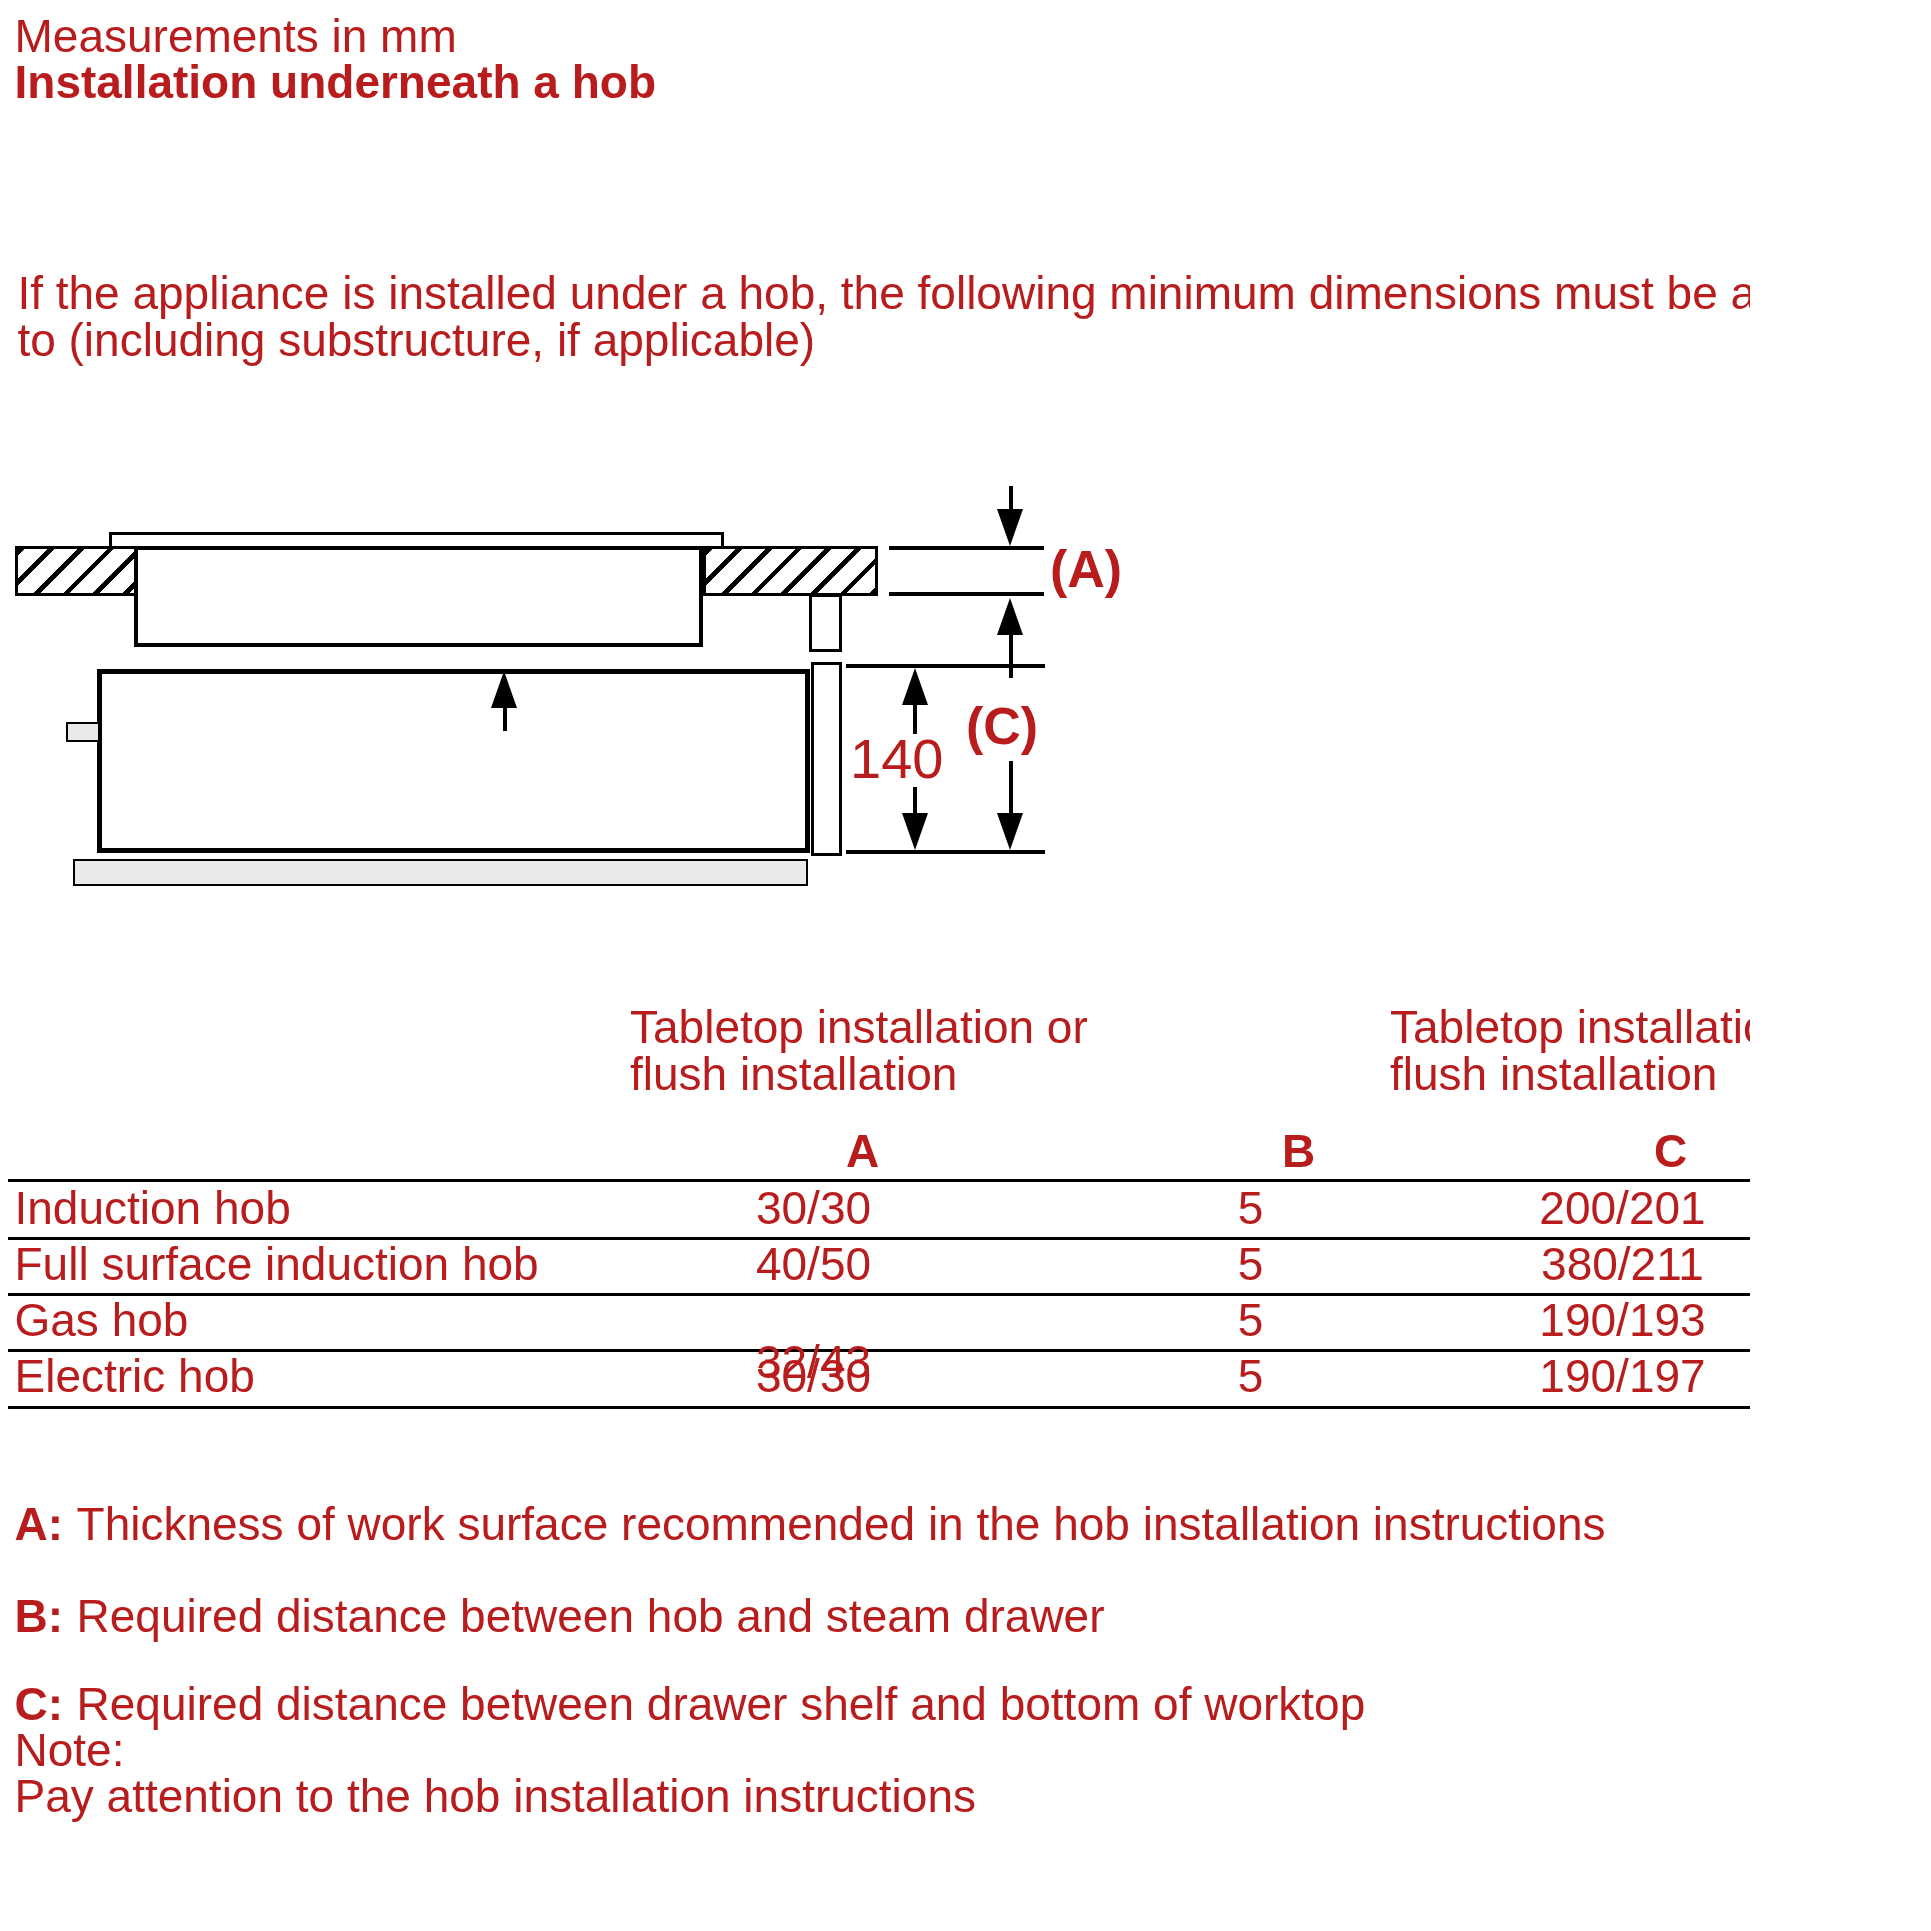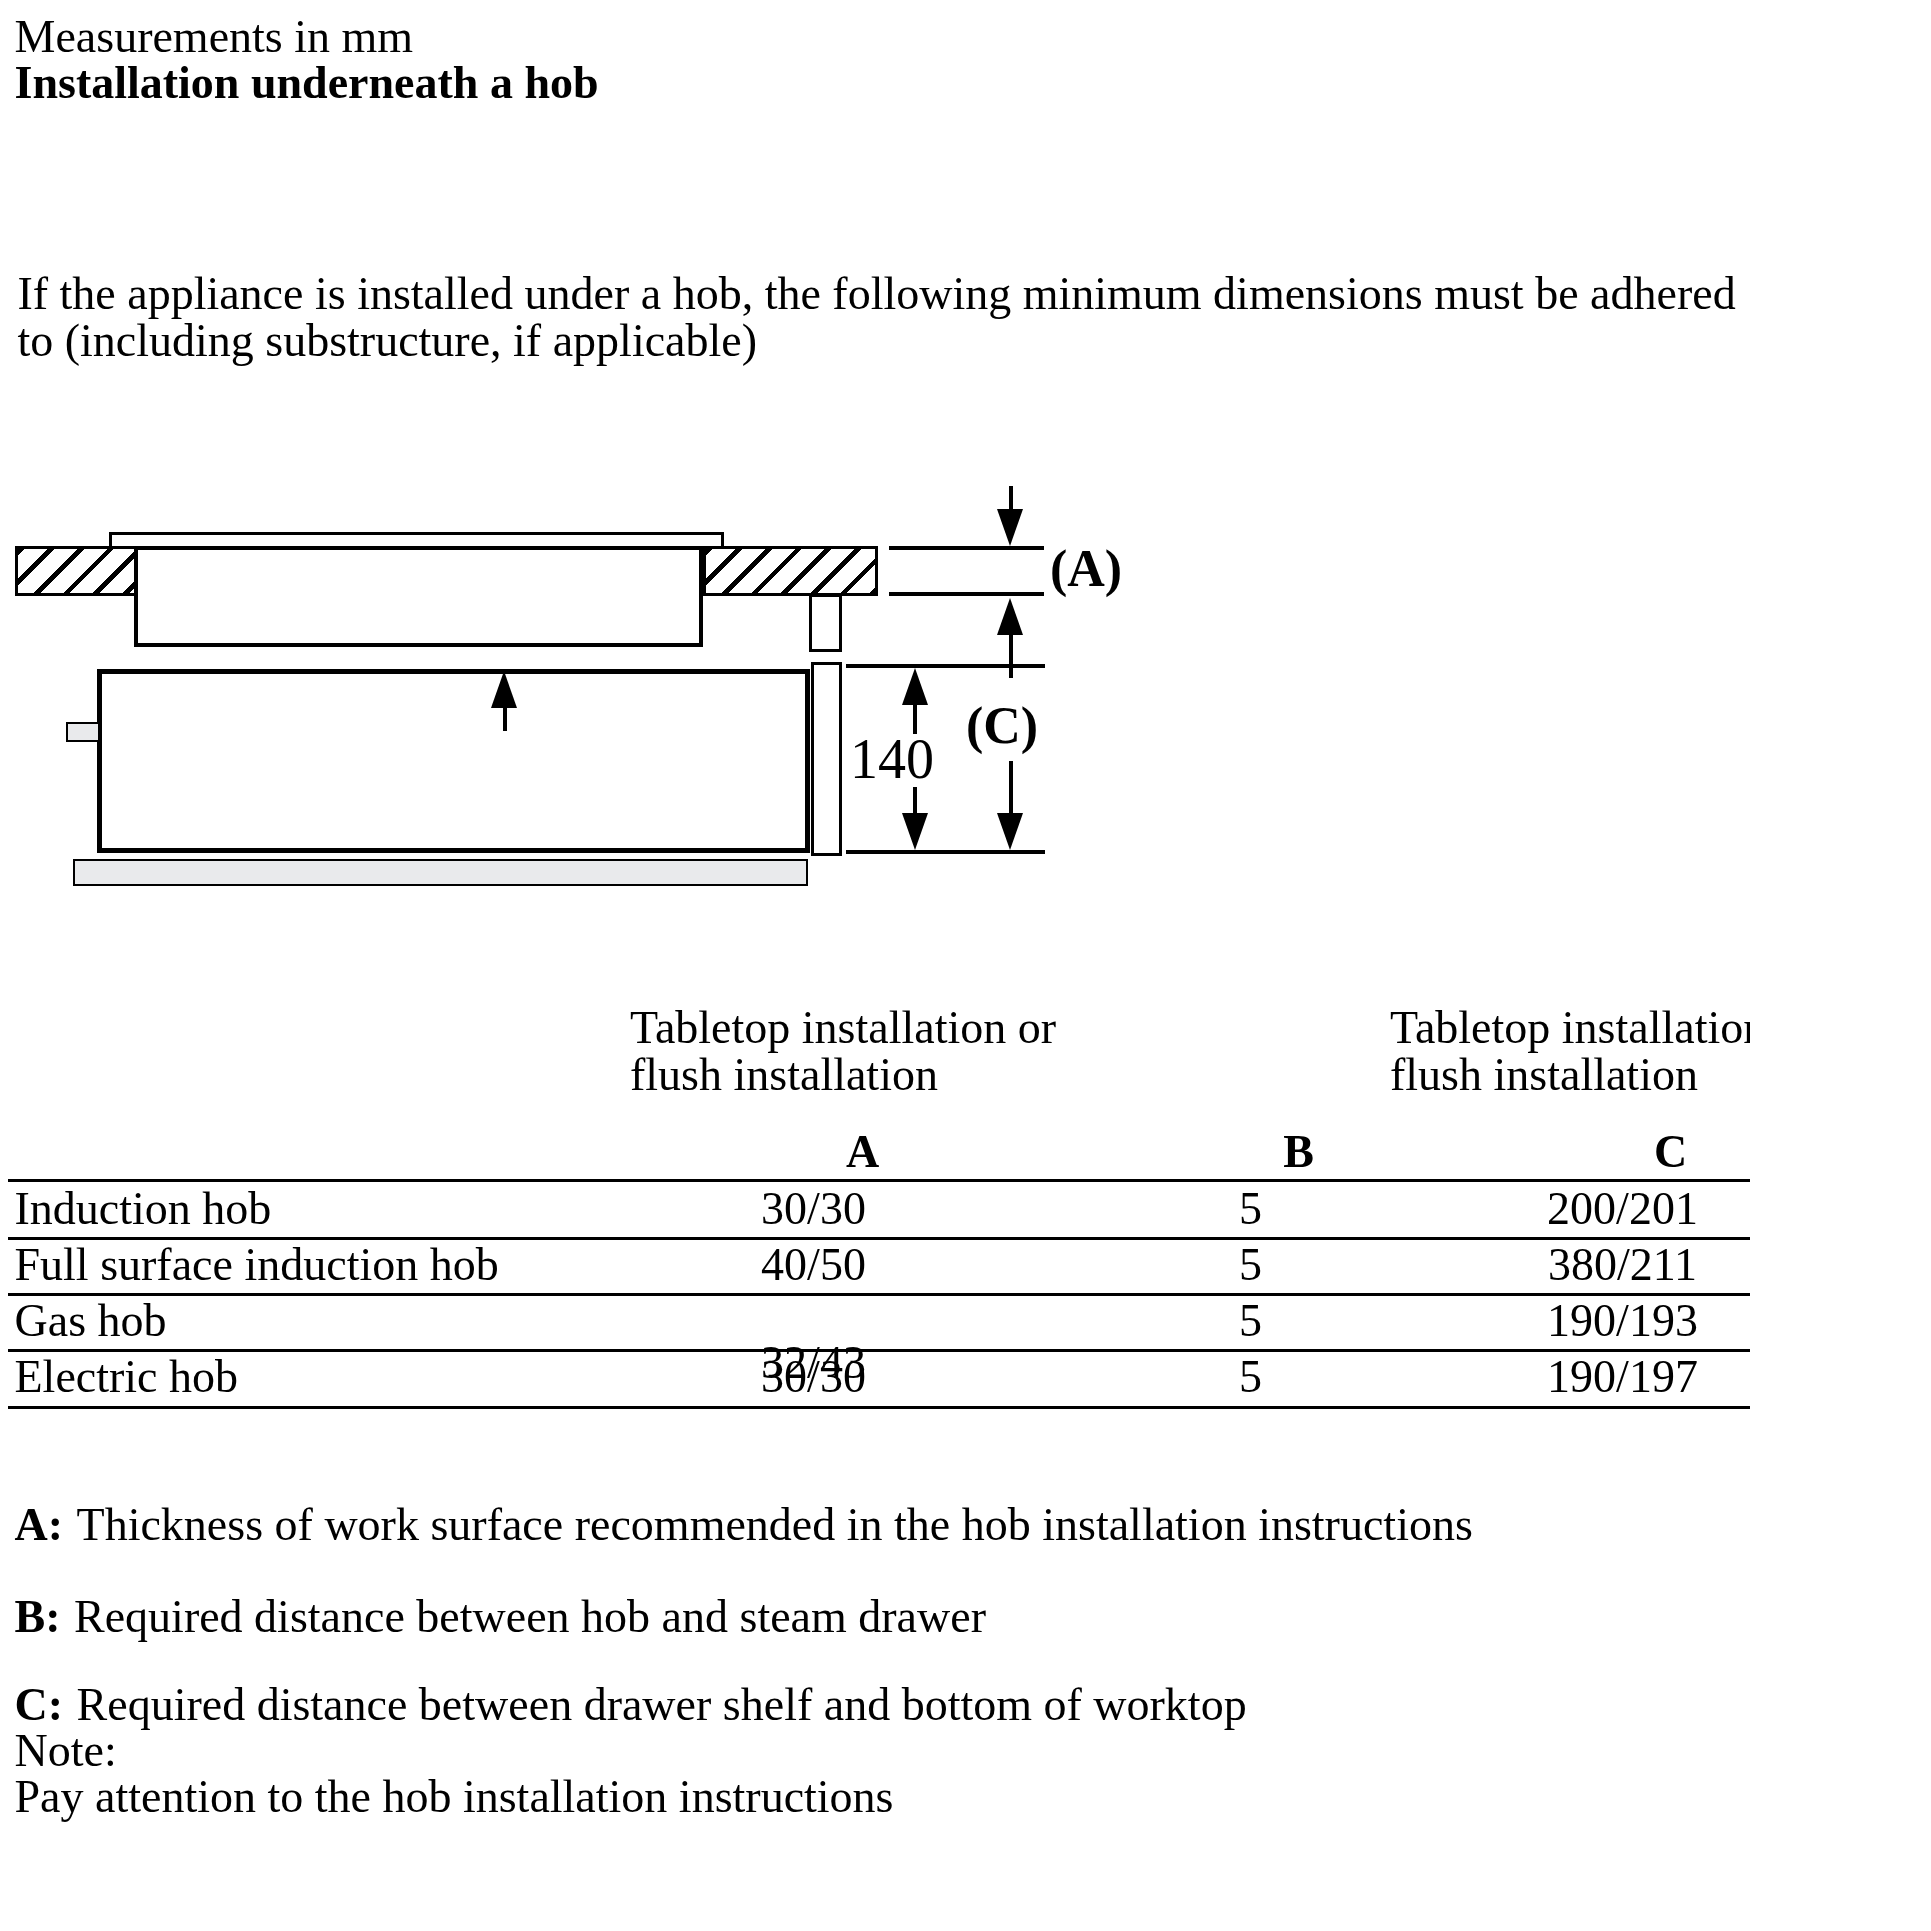--- a/index.html
+++ b/index.html
@@ -1,17 +1,17 @@
 <!DOCTYPE html>
 <html><head>
 <meta charset="utf-8">
 <style>
   html,body{margin:0;padding:0;background:#ffffff;}
   .page{position:relative;width:1750px;height:1931px;background:#fff;
-        font-family:Liberation Serif, serif;color:#000000;overflow:hidden;}
+        font-family:Liberation Sans, sans-serif;color:#b91c1c;overflow:hidden;}
   .abs{position:absolute;box-sizing:border-box;}
   .txt{position:absolute;font-size:46px;line-height:47px;white-space:pre-line;}
   .bold{font-weight:700;}
   
   .shape{position:absolute;box-sizing:border-box;background:#fff;border:3.9px solid #000;}
   .hatch{background:
      repeating-linear-gradient(135deg,#000 0 4.8px,transparent 4.8px 21px);}
   .grayfill{background:#e9eaec;border:2.9px solid #000;}
   .hline{position:absolute;background:#000;height:3.9px;}
   .vline{position:absolute;background:#000;width:3.9px;}

